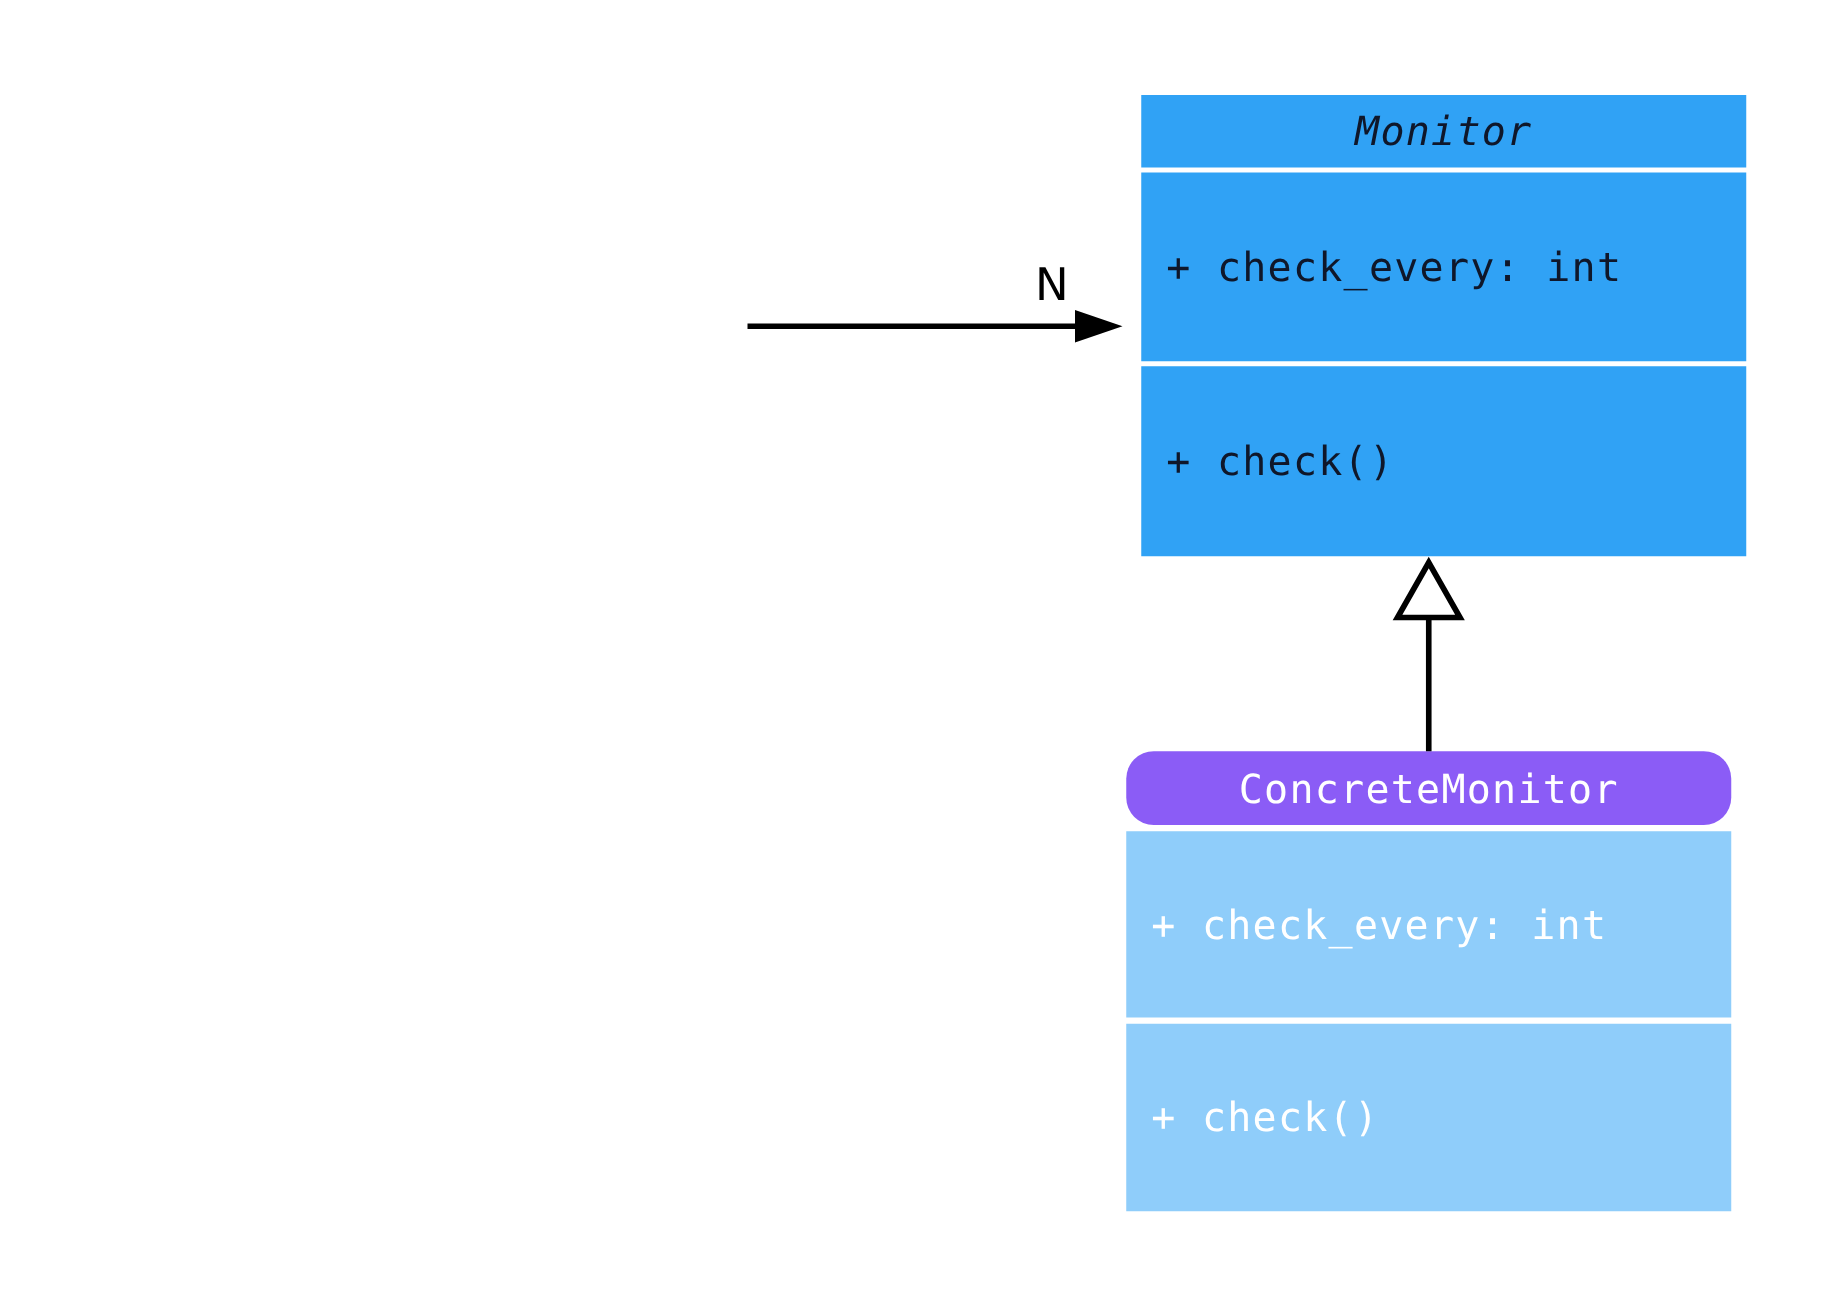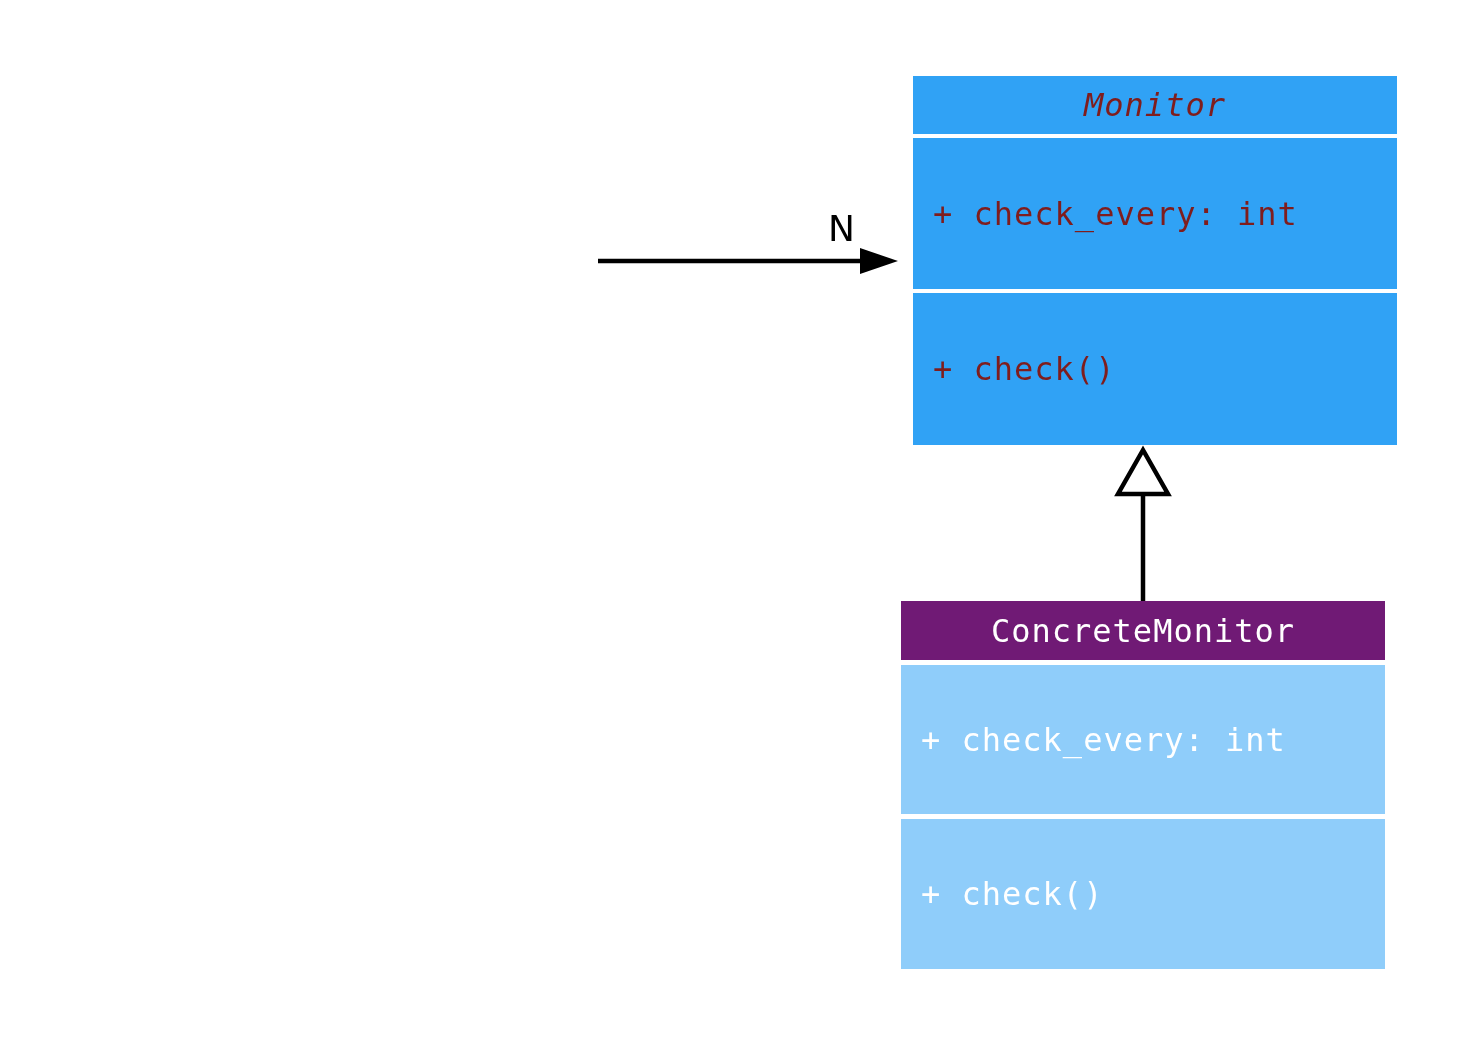--- a/index.html
+++ b/index.html
@@ -76,32 +76,32 @@
     line-height: 1;
     color: #000000;
   }
 </style>
 </head>
 <body>
 
 <div id="canvas">
 
 
-  <div id="class-monitor" class="uml-class abstract" style="color: #7f1d1d; padding-left: 12px;">
+  <div id="class-monitor" class="uml-class abstract" style="color: #0f172a; padding-left: 12px;">
     <div class="sec sec-title" style="background: rgb(48, 162, 245);">Monitor</div>
     <div class="sec sec-body sec-attrs" style="background: rgb(48, 162, 245);">
       <div>+ check_every: int</div>
     </div>
     <div class="sec sec-body sec-methods" style="background: rgb(48, 162, 245);">
       <div>+ check()</div>
     </div>
   </div>
 
   <div id="class-concrete-monitor" class="uml-class" style="color: rgb(255, 255, 255);">
-    <div class="sec sec-title" style="background: #701a75;">ConcreteMonitor</div>
+    <div class="sec sec-title" style="background: #8b5cf6; border-radius: 22px;">ConcreteMonitor</div>
     <div class="sec sec-body sec-attrs" style="background: rgb(143, 205, 250);">
       <div>+ check_every: int</div>
     </div>
     <div class="sec sec-body sec-methods" style="background: rgb(143, 205, 250);">
       <div>+ check()</div>
     </div>
   </div>
 
   <svg id="relations-svg" width="1463" height="1048" viewBox="0 0 1463 1048">
     <g>

